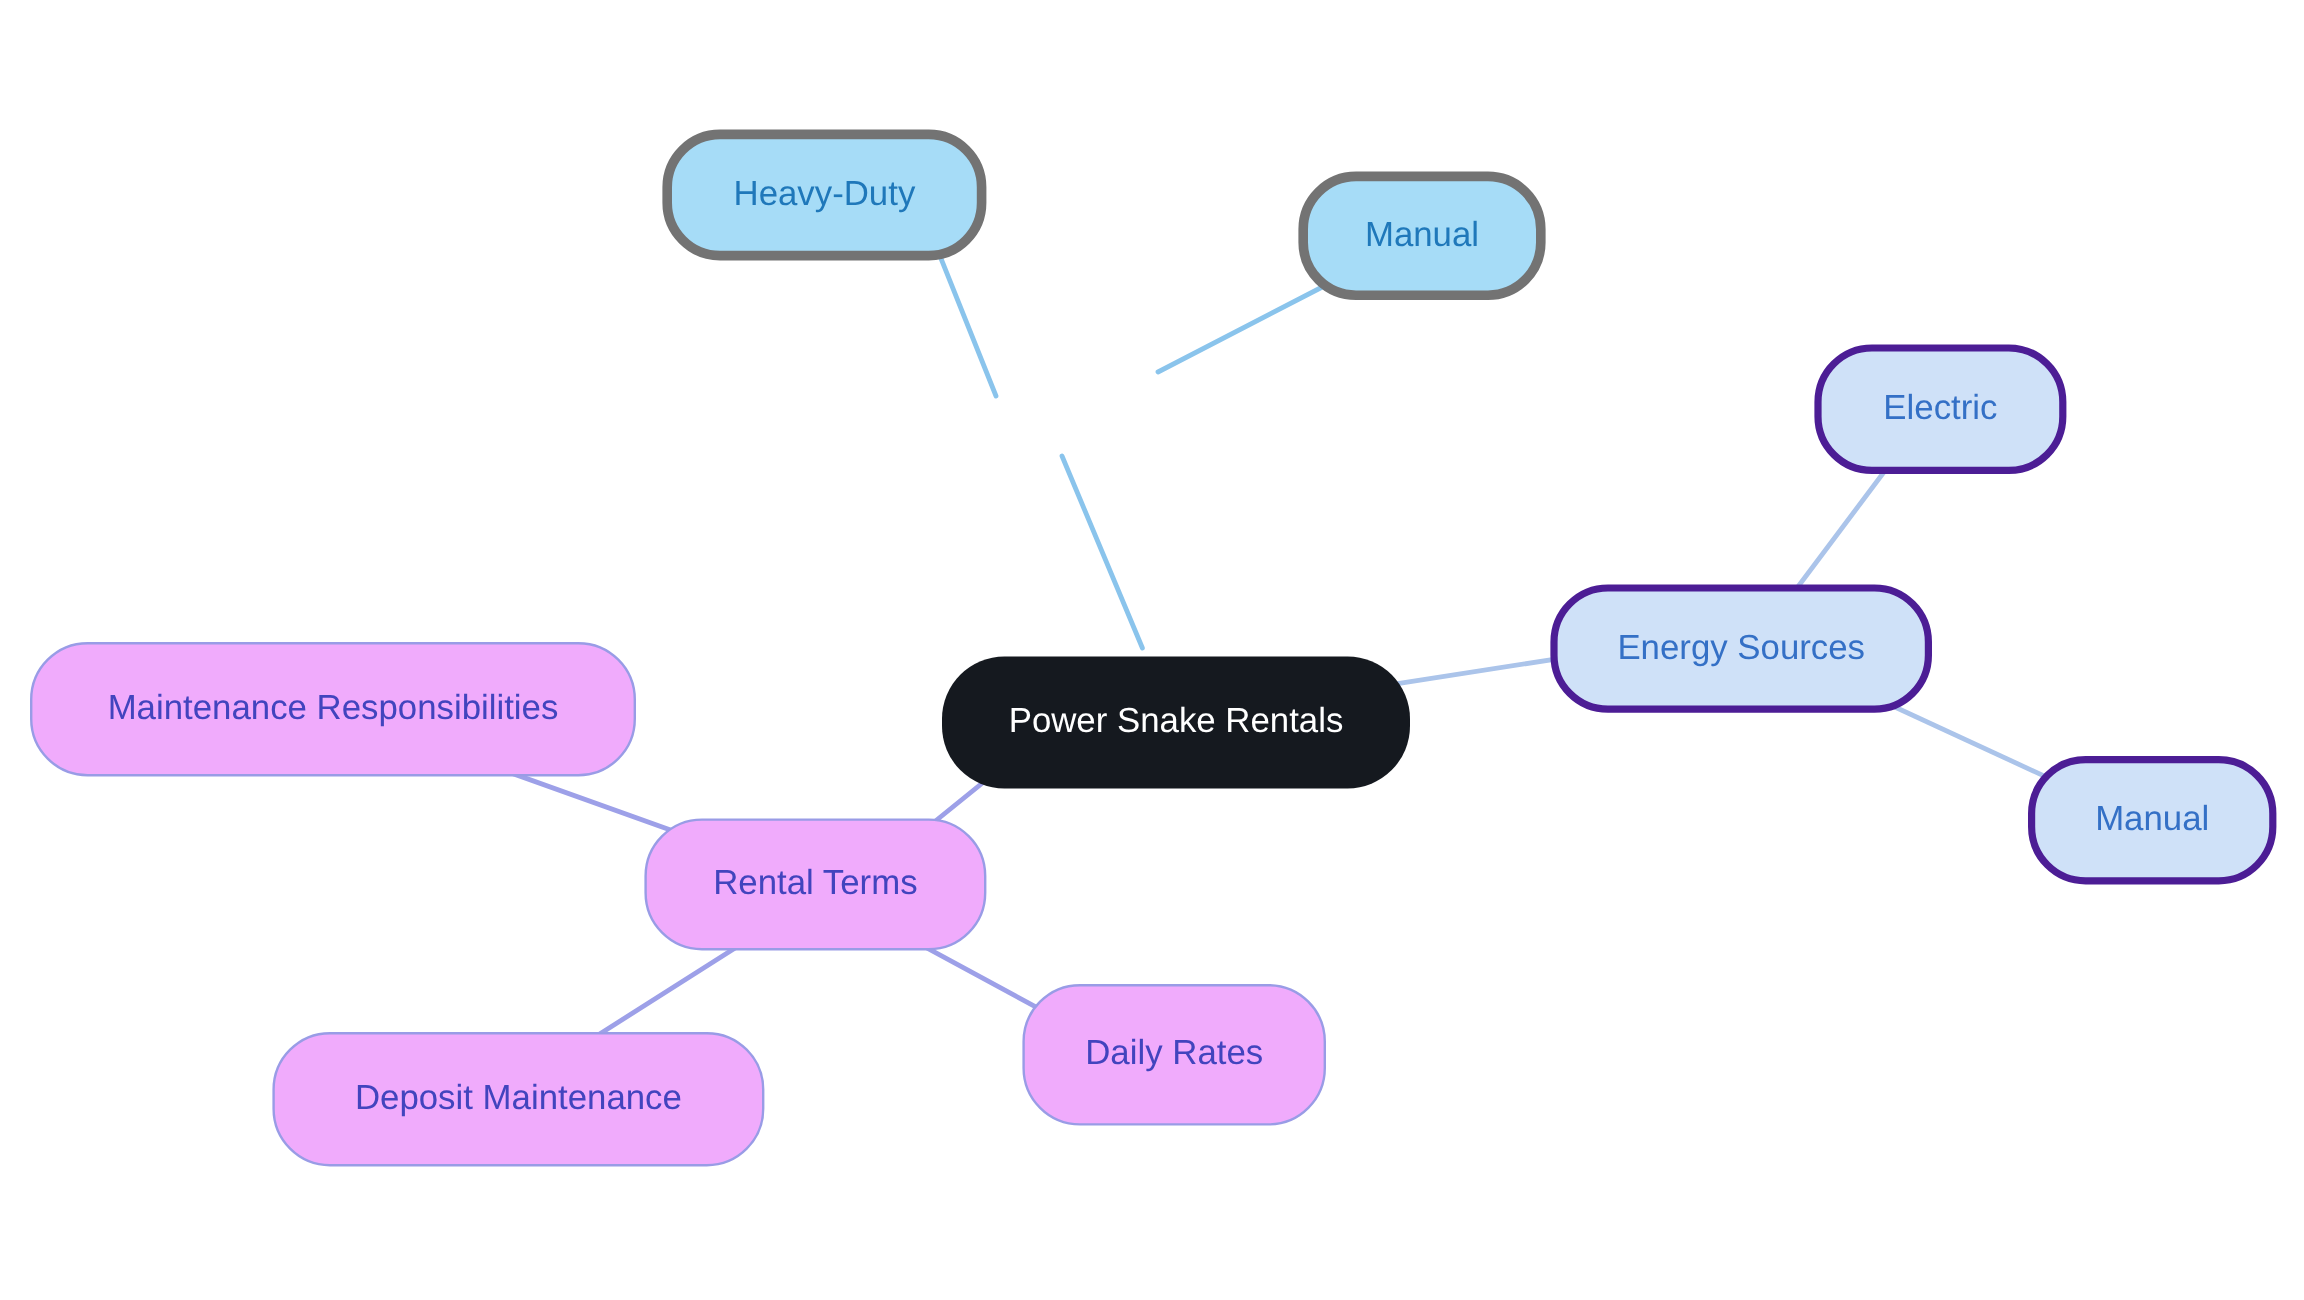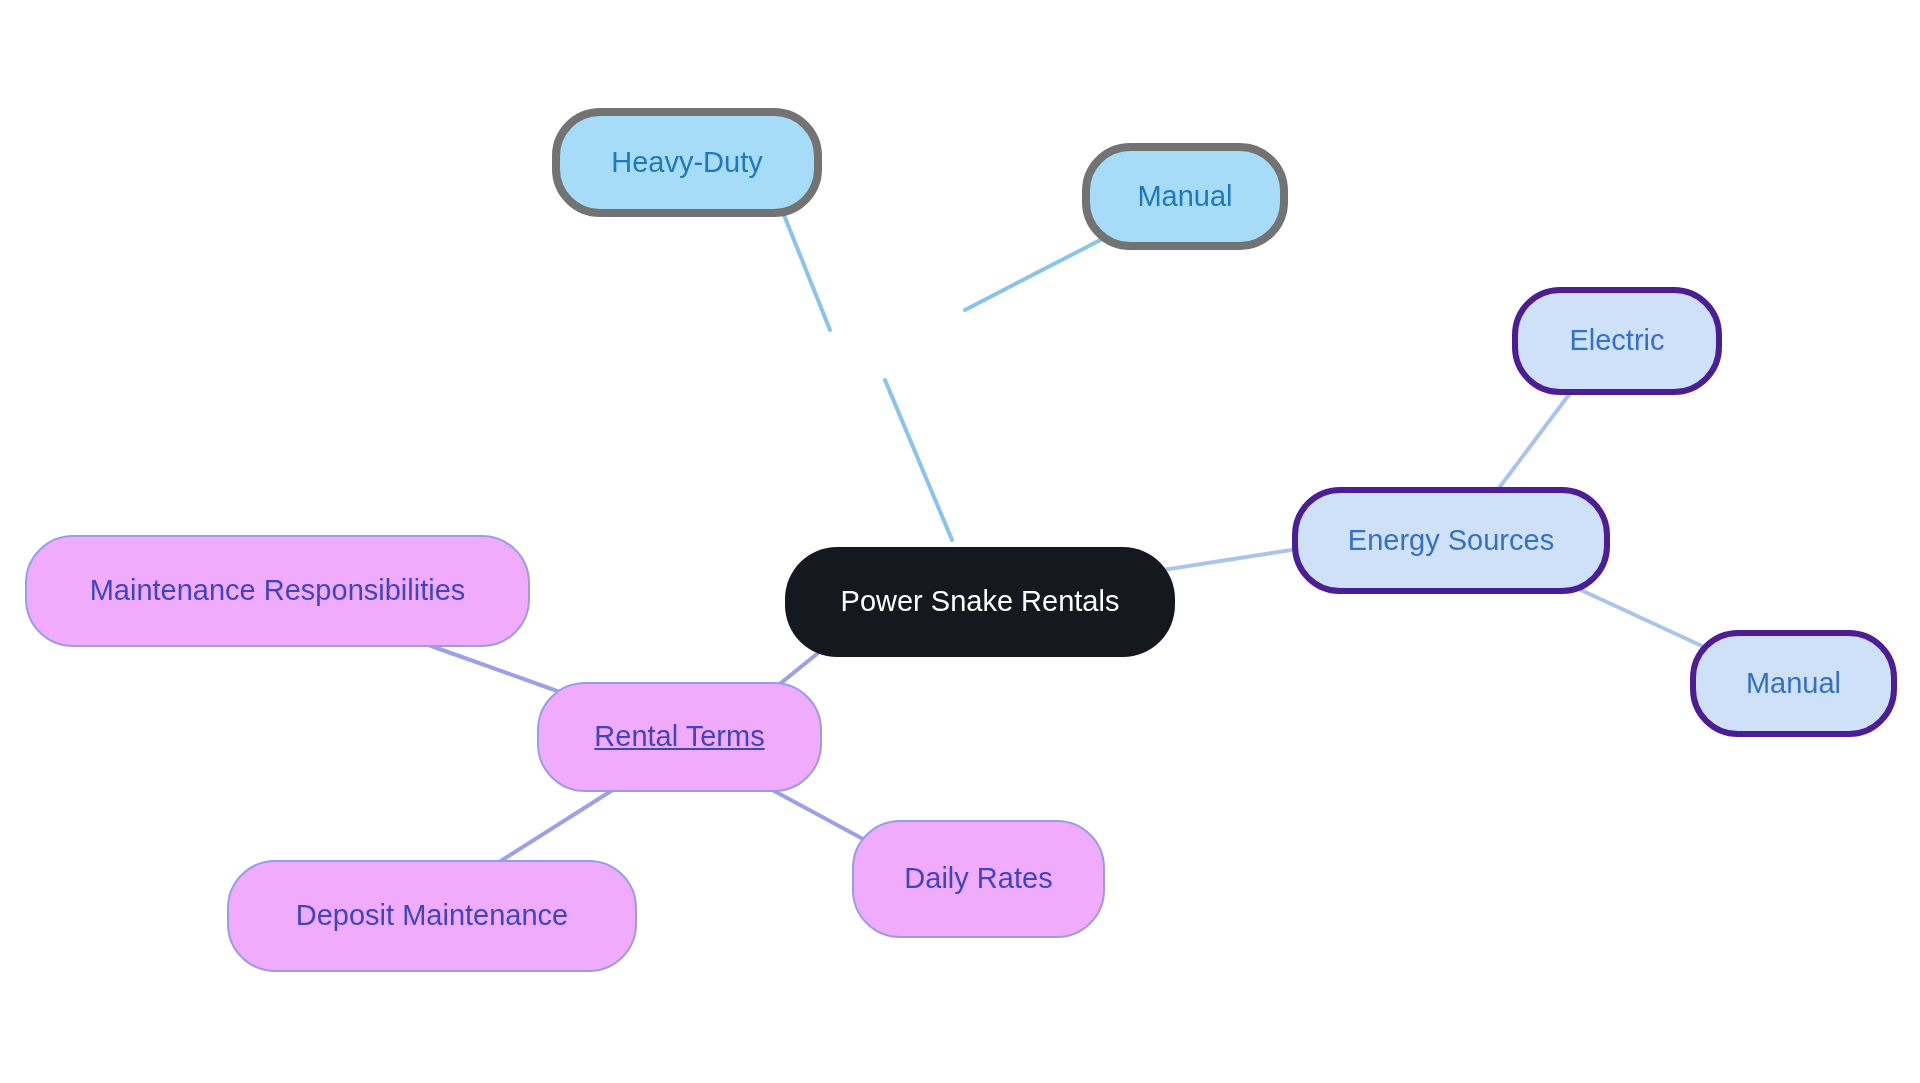--- a/index.html
+++ b/index.html
@@ -95,21 +95,21 @@
   </div>
 
   <div class="node b-pale" style="left:1512px; top:287px; width:210px; height:108px;">
     <span>Electric</span>
   </div>
 
   <div class="node b-pale" style="left:1690px; top:630px; width:207px; height:107px;">
     <span>Manual</span>
   </div>
 
-  <div class="node b-lav" style="left:537px; top:682px; width:285px; height:110px;text-decoration:underline;">
+  <div class="node b-lav" style="left:537px; top:682px; width:285px; height:110px;">
     <span>Rental Terms</span>
   </div>
 
   <div class="node b-lav" style="left:25px; top:535px; width:505px; height:112px;">
     <span>Maintenance Responsibilities</span>
   </div>
 
   <div class="node b-lav" style="left:227px; top:860px; width:410px; height:112px;">
     <span>Deposit Maintenance</span>
   </div>

